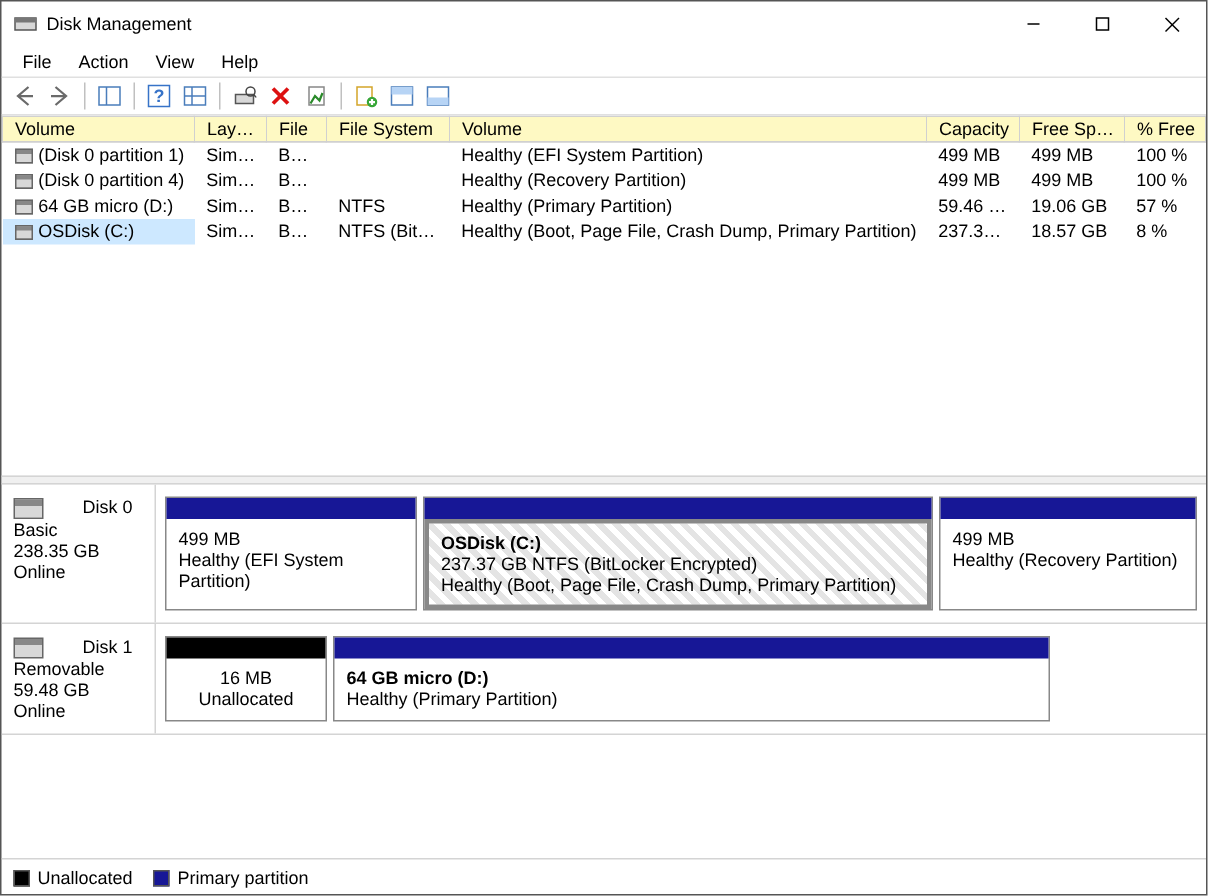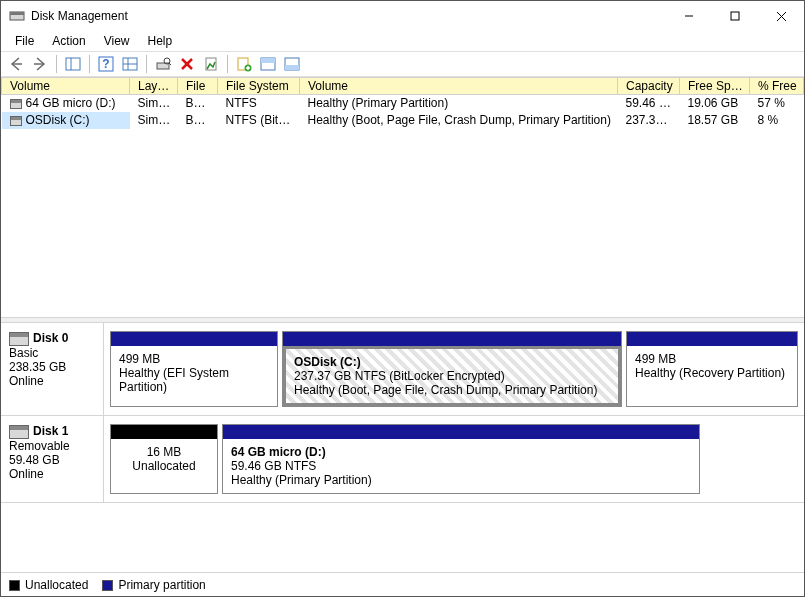--- a/index.html
+++ b/index.html
@@ -19,21 +19,21 @@
   table { width:100%; border-collapse:collapse; table-layout:fixed; }
   th, td { text-align:left; padding:1px 6px 1px 8px; white-space:nowrap; overflow:hidden; text-overflow:ellipsis; height:17px; }
   th { background:#fef9c3; border:1px solid #d0d0d0; font-weight:normal; position:sticky; top:0;}
   .volicon { display:inline-block; vertical-align:middle; width:12px; height:10px; background:linear-gradient(#888 0 35%, #d8d8d8 35% 100%); border:1px solid #666; margin-right:4px;}
   tr.selected td:first-child { background:#cde8ff; }
   .divider { height:6px; background:#f0f0f0; border-top:1px solid #d4d4d4; border-bottom:1px solid #d4d4d4; cursor:row-resize;}
   .diskpane { flex:1; overflow-y:auto; }
   .diskrow { display:flex; border-bottom:1px solid #d4d4d4; }
   .diskhdr { width:103px; min-width:103px; padding:8px; border-right:1px solid #d4d4d4; }
   .diskhdr .bicon { display:inline-block; vertical-align:middle; width:20px; height:14px; background:linear-gradient(#888 0 35%, #d8d8d8 35% 100%); border:1px solid #666; margin-right:4px;}
-  .diskhdr .bname{font-weight:bold;}
+  .diskhdr .bname{font-weight:normal;margin-left:22px;}
   .partrow { flex:1; display:flex; padding:8px 6px 8px 6px; gap:4px; }
   .partition{ border:1px solid #888; display:flex; flex-direction:column; }
   .partition .band { height:14px; background:#171796; }
   .partition.black .band{ background:#000;}
   .partition.sel { border:1px solid #888;}
   .partition.sel .band{ height:14px;}
   .partition.sel .pbody{
      border:3px solid #888;
      background: repeating-linear-gradient(45deg,#fff,#fff 4px,#e4e4e4 4px,#e4e4e4 8px);
   }
@@ -179,20 +179,40 @@
       <th>File</th>
       <th>File System</th>
       <th>Volume</th>
       <th>Capacity</th>
       <th>Free Space</th>
       <th>% Free</th>
     </tr>
       </thead>
     <tbody id="volrows">
         <tr>
+          <td><span class="volicon"></span>(Disk 0 partition 1)</td>
+          <td>Simple</td>
+          <td>Basic</td>
+          <td></td>
+          <td>Healthy (EFI System Partition)</td>
+          <td>499 MB</td>
+          <td>499 MB</td>
+          <td>100 %</td>
+        </tr>
+        <tr>
+          <td><span class="volicon"></span>(Disk 0 partition 4)</td>
+          <td>Simple</td>
+          <td>Basic</td>
+          <td></td>
+          <td>Healthy (Recovery Partition)</td>
+          <td>499 MB</td>
+          <td>499 MB</td>
+          <td>100 %</td>
+        </tr>
+        <tr>
           <td><span class="volicon"></span>64 GB micro (D:)</td>
           <td>Simple</td>
           <td>Basic</td>
           <td>NTFS</td>
           <td>Healthy (Primary Partition)</td>
           <td>59.46 GB</td>
           <td>19.06 GB</td>
           <td>57 %</td>
         </tr>
         <tr class="selected">
@@ -256,21 +276,20 @@
           <div class="band"></div>
           <div class="pbody">
             <div>16 MB</div>
             <div>Unallocated</div>
           </div>
         </div>
         <div class="partition" style="flex: 0 0 478px;">
           <div class="band"></div>
           <div class="pbody">
             <div class="pt">64 GB micro  (D:)</div>
-            <div>59.46 GB NTFS</div>
             <div>Healthy (Primary Partition)</div>
           </div>
         </div>
       </div>
     </div>
   </div>
 
 <div class="legend">
   <span><span class="sw black"></span><span>Unallocated</span></span>
   <span><span class="sw blue"></span><span>Primary partition</span></span>

